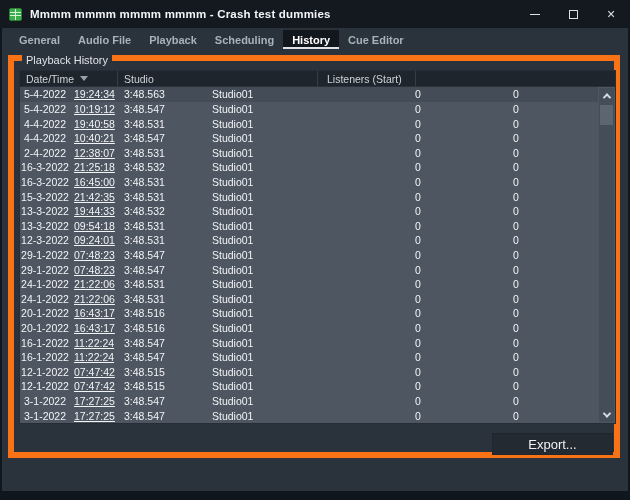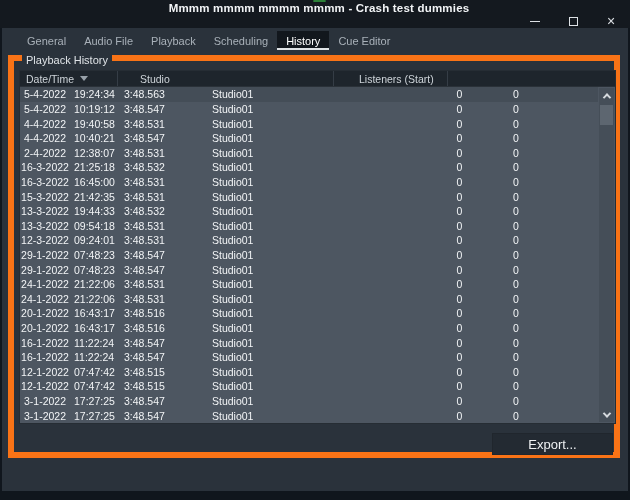--- a/index.html
+++ b/index.html
@@ -1,69 +1,69 @@
 <!DOCTYPE html>
 <html><head>
 <meta charset="utf-8">
 <style>
   * { margin:0; padding:0; box-sizing:border-box; }
   html,body { width:630px; height:500px; overflow:hidden; }
   body { background:#10161d; font-family:"Liberation Sans", sans-serif; position:relative; }
 
   
   .titlebar { position:absolute; left:0; top:0; width:630px; height:28px; background:#14191f;
-              display:flex; align-items:center;flex-direction:column; }
+              display:flex; align-items:center; }
   .app-icon { width:13px; height:13px; margin-left:9px; border-radius:2px; border:1px solid #2c8038;
               background:
                 linear-gradient(#d9f2dc,#d9f2dc) 50% 0/1px 100% no-repeat,
                 linear-gradient(#d9f2dc,#d9f2dc) 0 33%/100% 1px no-repeat,
                 linear-gradient(#d9f2dc,#d9f2dc) 0 66%/100% 1px no-repeat,
                 #3aae4a; }
   .title-text { color:#f2f4f6; font-size:11.5px; font-weight:bold; margin-left:8px; letter-spacing:.2px; }
   .win-controls { margin-left:auto; display:flex; align-items:center; height:100%; }
   .win-btn { width:38px; height:100%; display:flex; align-items:center; justify-content:center; color:#dde1e5; }
   .glyph-min { width:10px; height:1px; background:#dde1e5; display:block; }
   .glyph-max { width:9px; height:9px; border:1px solid #dde1e5; display:block; }
   .glyph-close { font-size:14px; line-height:1; }
 
   
   .main { position:absolute; left:2px; top:28px; width:626px; height:463px; background:#2a323b; }
   .bottom-band { position:absolute; left:0; top:491px; width:630px; height:9px; background:#10161d; }
 
   
-  .tabbar { position:absolute; left:16px; top:2px; height:21px; display:flex; align-items:center; }
+  .tabbar { position:absolute; left:8px; top:2px; height:21px; display:flex; align-items:flex-start;font-weight:bold; }
   .tab { color:#a9b1b9; font-size:11px; padding:4px 9px 3px 9px; cursor:default; }
   .tab.active { background:#12171d; color:#ffffff; border-bottom:2px solid #dfe3e6; padding-bottom:1px; }
 
   
   .groupbox { position:absolute; left:6px; top:27px; width:612px; height:403px;
               border:6px solid #f97316; }
   .group-label { position:absolute; left:8px; top:-7px; background:#2a323b; padding:0 4px;
                  color:#dfe3e7; font-size:11px; }
 
   
   .table { position:absolute; left:5px; top:9px; width:597px; height:354px;
            border:1px solid #262d34; display:flex; flex-direction:column; background:#4d5661; }
-  .thead { display:flex; height:16px; background:#1e252c; border-bottom:1px solid #2a3138; flex:0 0 auto;gap:16px; }
+  .thead { display:flex; height:16px; background:#1e252c; border-bottom:1px solid #2a3138; flex:0 0 auto; }
   .th { display:flex; align-items:center; color:#ced4d9; font-size:10.5px;
         border-right:1px solid #353d46; padding-left:6px; overflow:hidden; white-space:nowrap; }
   .sort-arrow { width:0; height:0; margin-left:6px; border-left:4px solid transparent;
                 border-right:4px solid transparent; border-top:5px solid #98a1a9; }
   .tbody { flex:1; display:flex; flex-direction:column; position:relative; width:578px; }
   .tr { flex:1; display:flex; align-items:center; color:#f2f4f6; font-size:10.5px; white-space:nowrap; }
   .tr.selected { background:#444d57; }
   .td { overflow:hidden; }
   .c0 { width:98px; flex:0 0 auto; }
   .c1 { width:88px; flex:0 0 auto; padding-left:6px; }
   .c2 { width:200px; flex:0 0 auto; padding-left:6px; }
-  .c3 { width:98px; flex:0 0 auto; padding-left:9px;text-align:center; }
+  .c3 { width:98px; flex:0 0 auto; padding-left:9px; }
   .c4 { flex:1; padding-left:9px; }
   .cell-datetime { display:flex; }
   .cell-datetime .date { display:inline-block; width:50px; text-align:center; }
-  .cell-datetime .time { margin-left:4px; }
+  .cell-datetime .time { margin-left:4px;text-decoration:underline; }
 
   
   .vscroll { position:absolute; right:1px; top:17px; bottom:1px; width:15px; background:#454e58; }
   .scroll-btn { position:absolute; left:0; width:15px; height:15px; display:flex;
                 align-items:center; justify-content:center; }
   .scroll-up { top:0; } .scroll-down { bottom:0; }
   .chev { width:6px; height:6px; border-left:2px solid #d6dade; border-top:2px solid #d6dade; }
   .chev.up { transform:rotate(45deg) translate(1px,1px); }
   .chev.down { transform:rotate(225deg) translate(1px,1px); }
   .scroll-thumb { position:absolute; left:1px; top:17px; width:13px; height:20px; background:#5d6670; }

